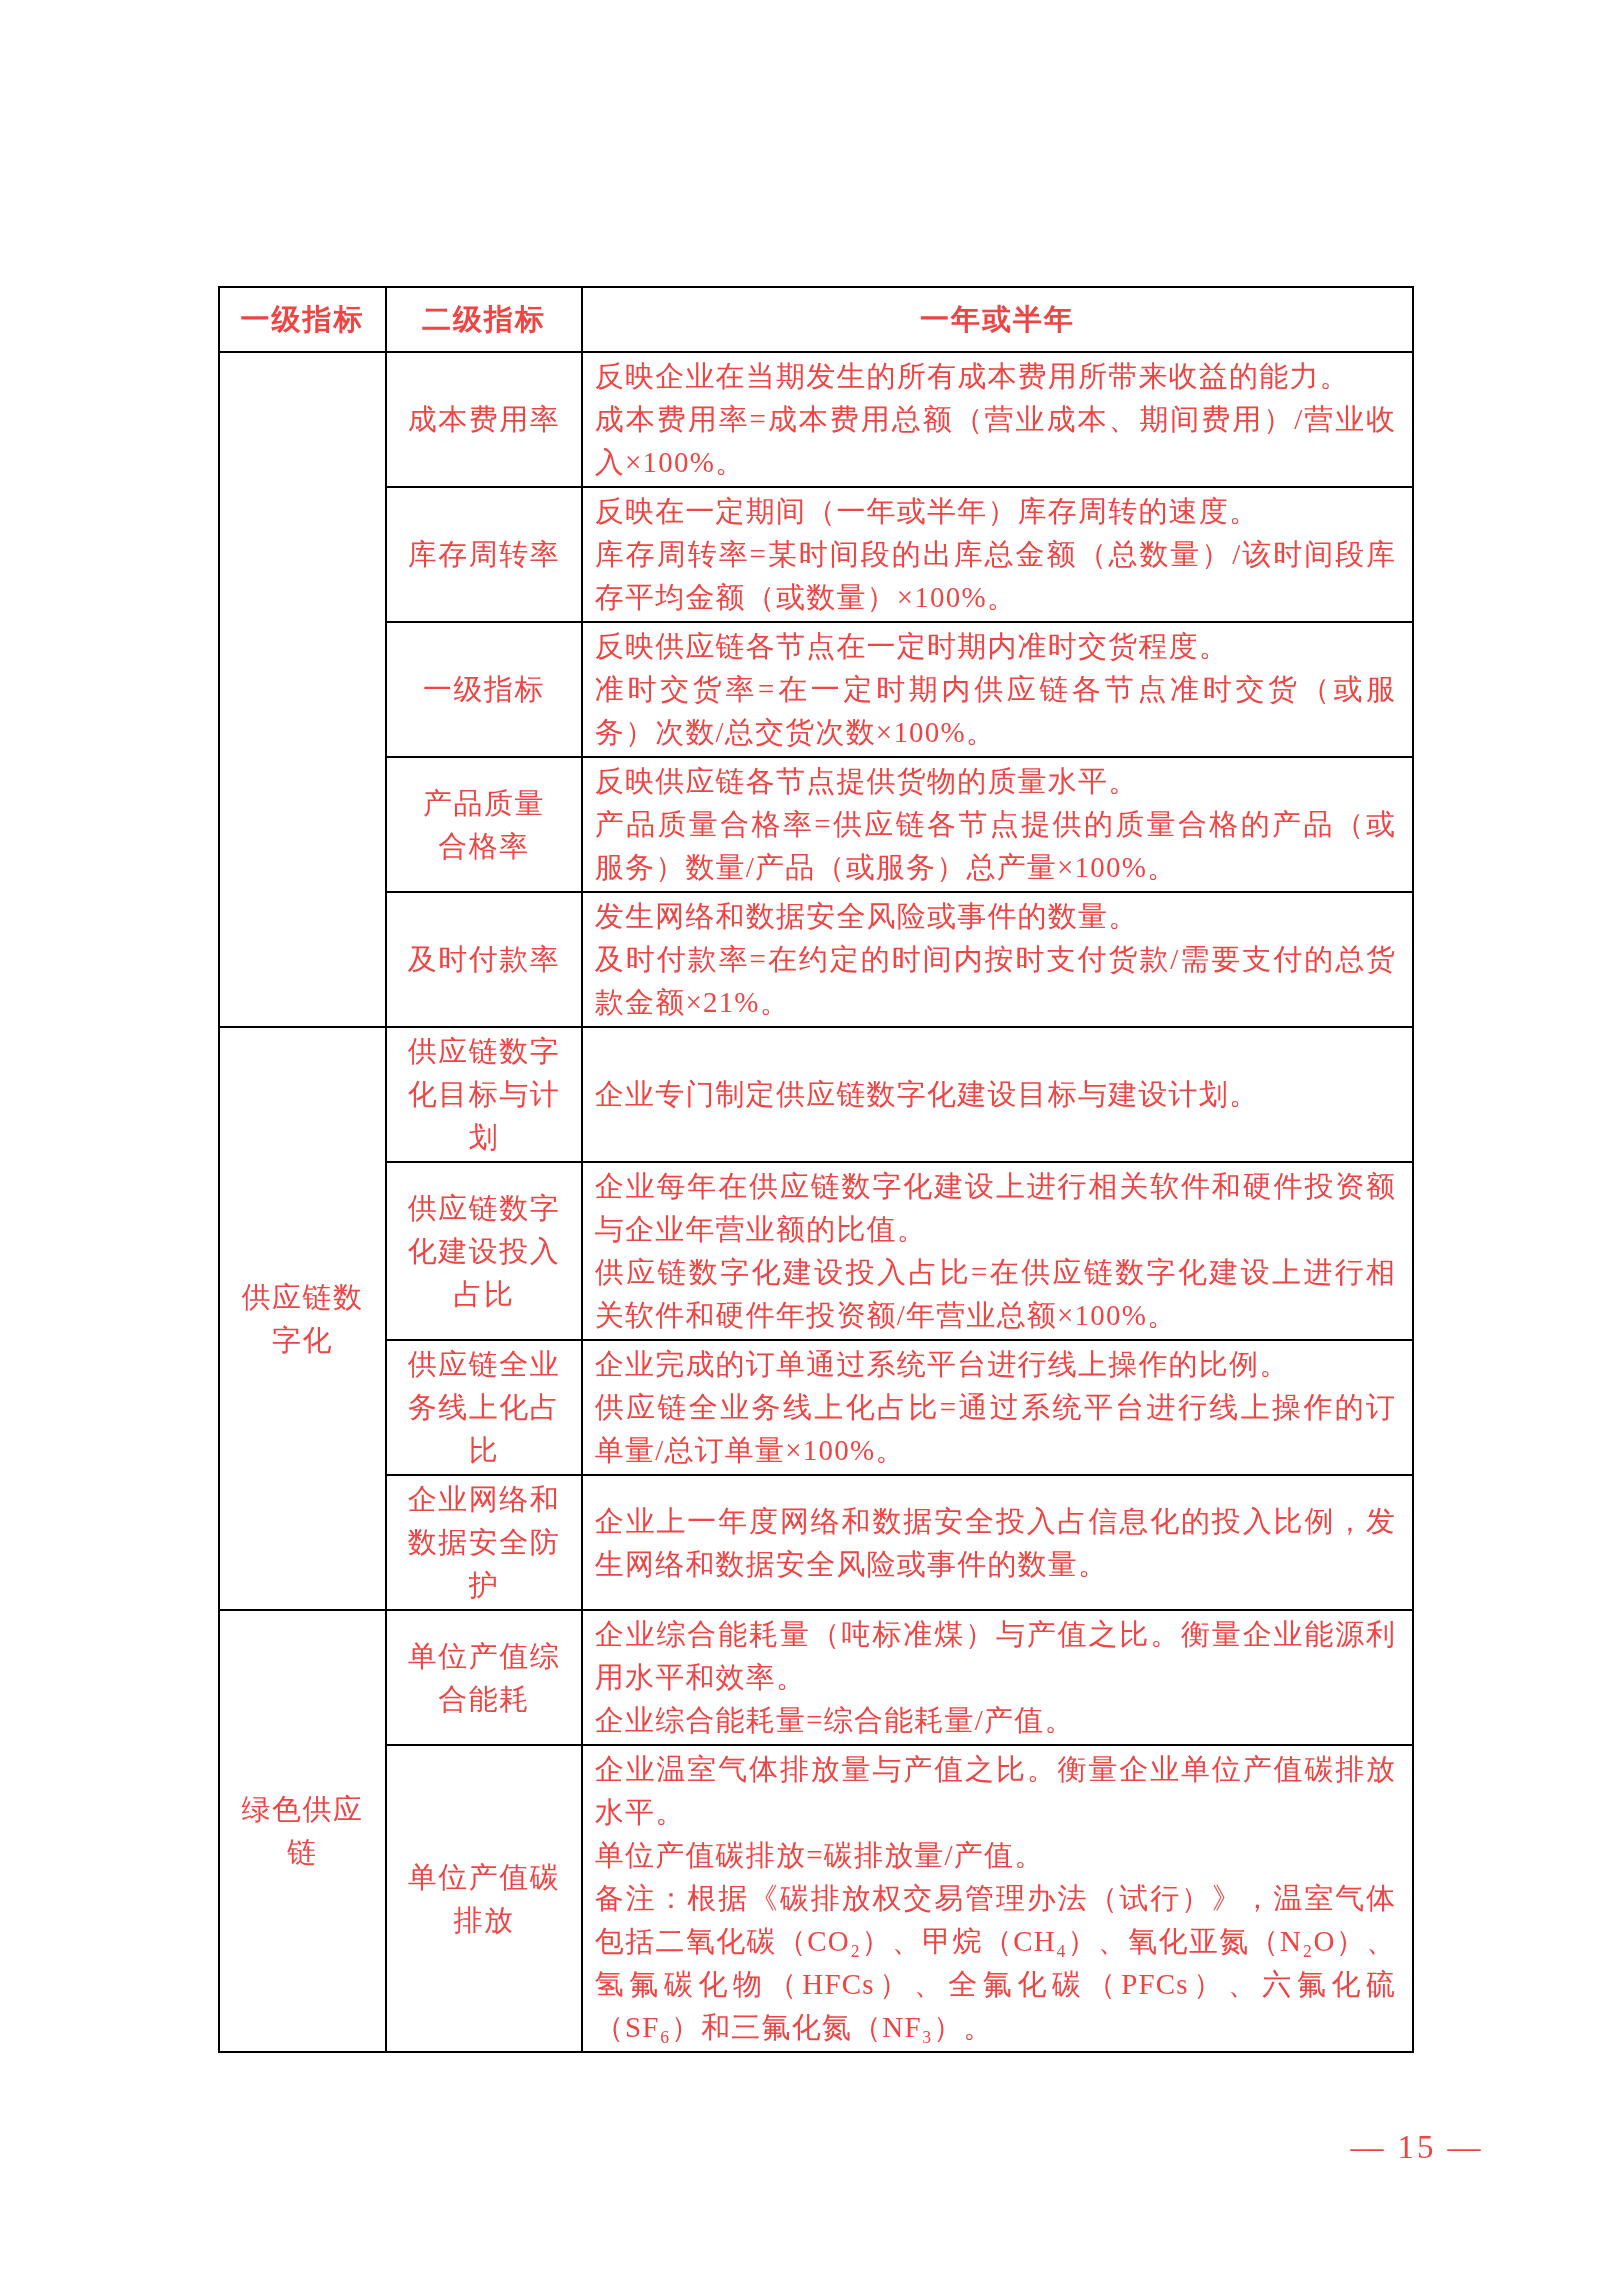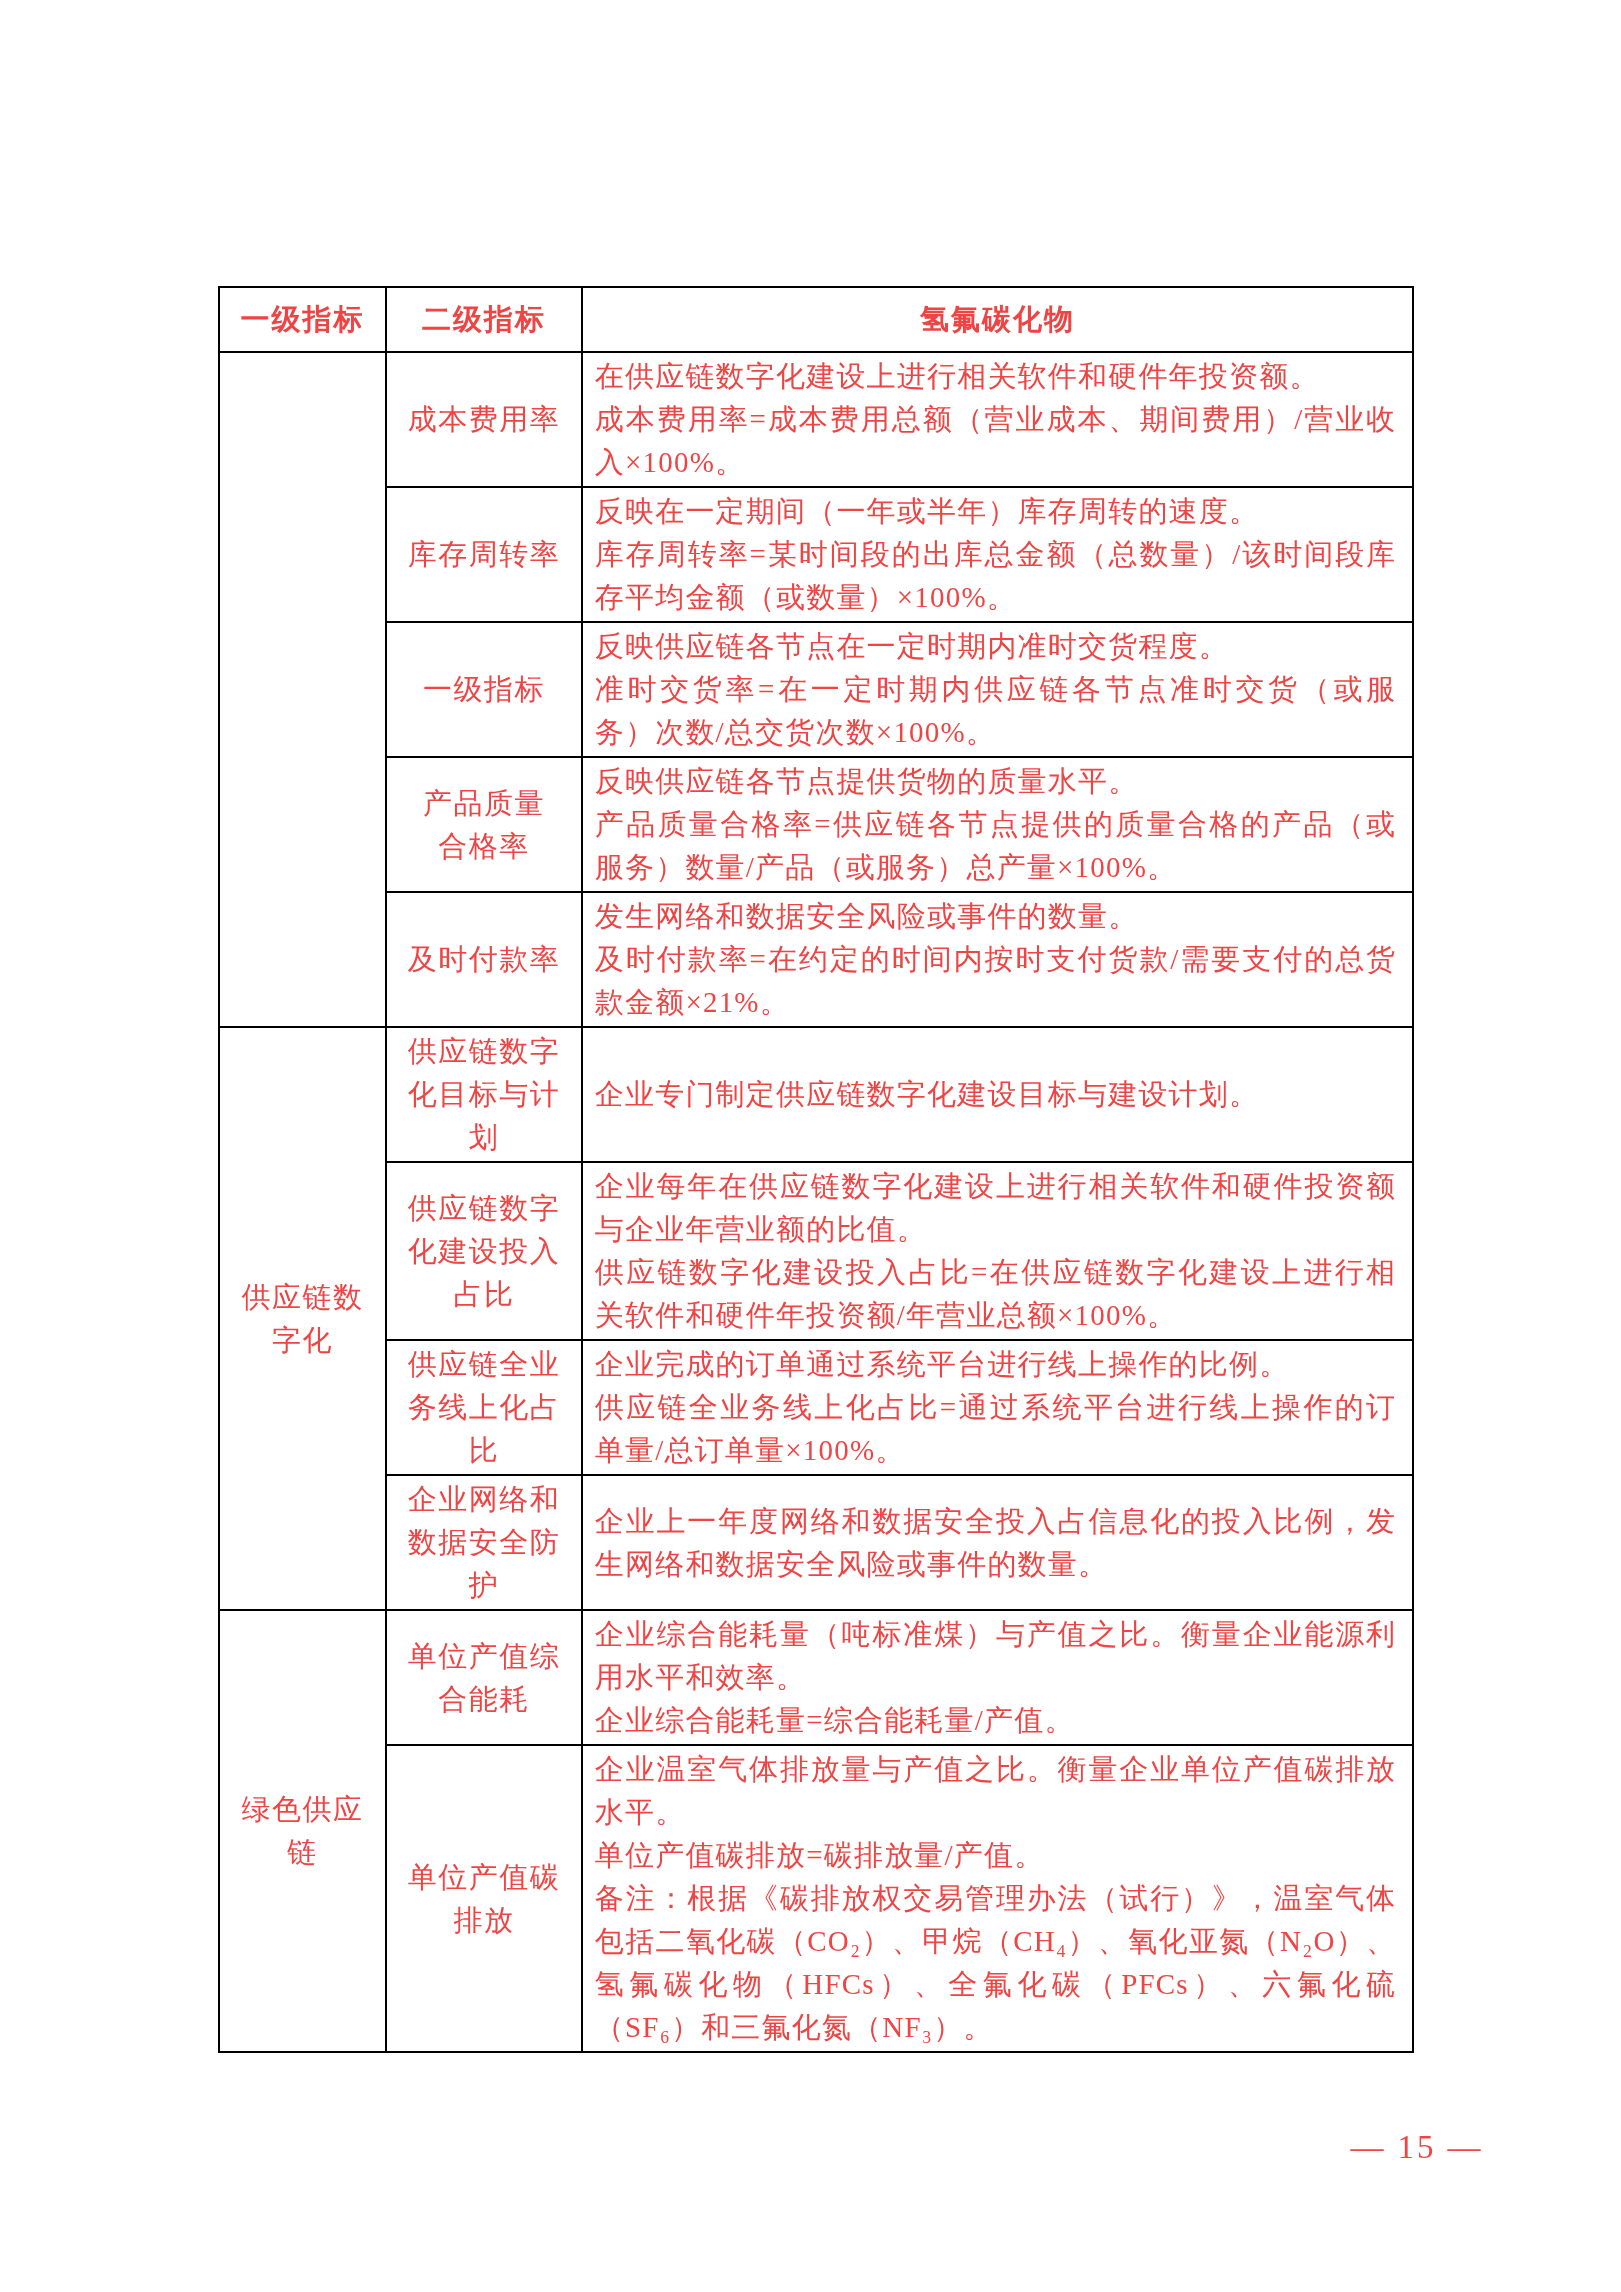--- a/index.html
+++ b/index.html
@@ -76,28 +76,28 @@
     <colgroup>
         <col class="c1">
         <col class="c2">
         <col class="c3">
       </colgroup>
 
     <tbody>
         <tr>
       <th>一级指标</th>
       <th>二级指标</th>
-      <th>氢氟碳化物</th>
+      <th>一年或半年</th>
     </tr>
 
     <tr>
       <td class="lv1" rowspan="5"></td>
       <td class="lv2">成本费用率</td>
       <td class="exp">
-        <p>在供应链数字化建设上进行相关软件和硬件年投资额。</p>
+        <p>反映企业在当期发生的所有成本费用所带来收益的能力。</p>
         <p>成本费用率=成本费用总额（营业成本、期间费用）/营业收入×100%。</p>
       </td>
     </tr>
     <tr>
       <td class="lv2">库存周转率</td>
       <td class="exp">
         <p>反映在一定期间（一年或半年）库存周转的速度。</p>
         <p>库存周转率=某时间段的出库总金额（总数量）/该时间段库存平均金额（或数量）×100%。</p>
       </td>
     </tr>

